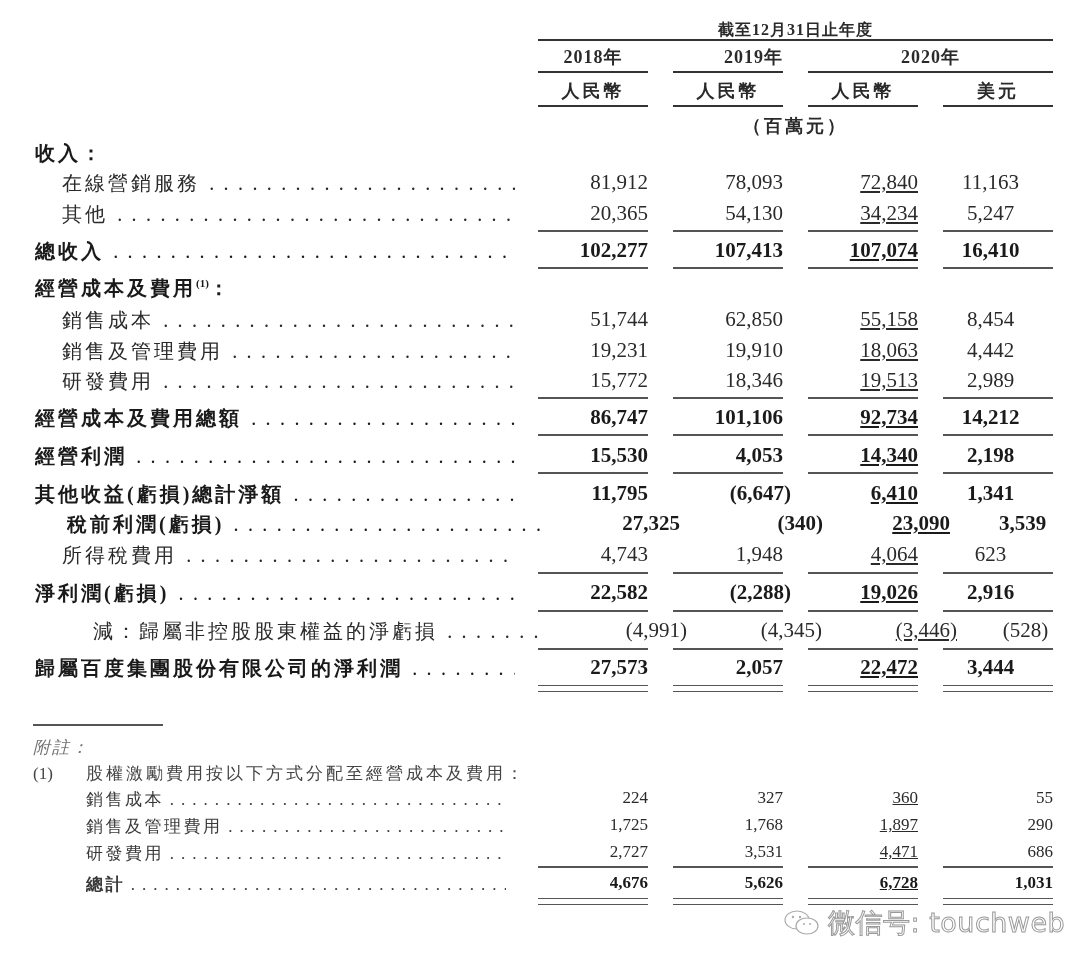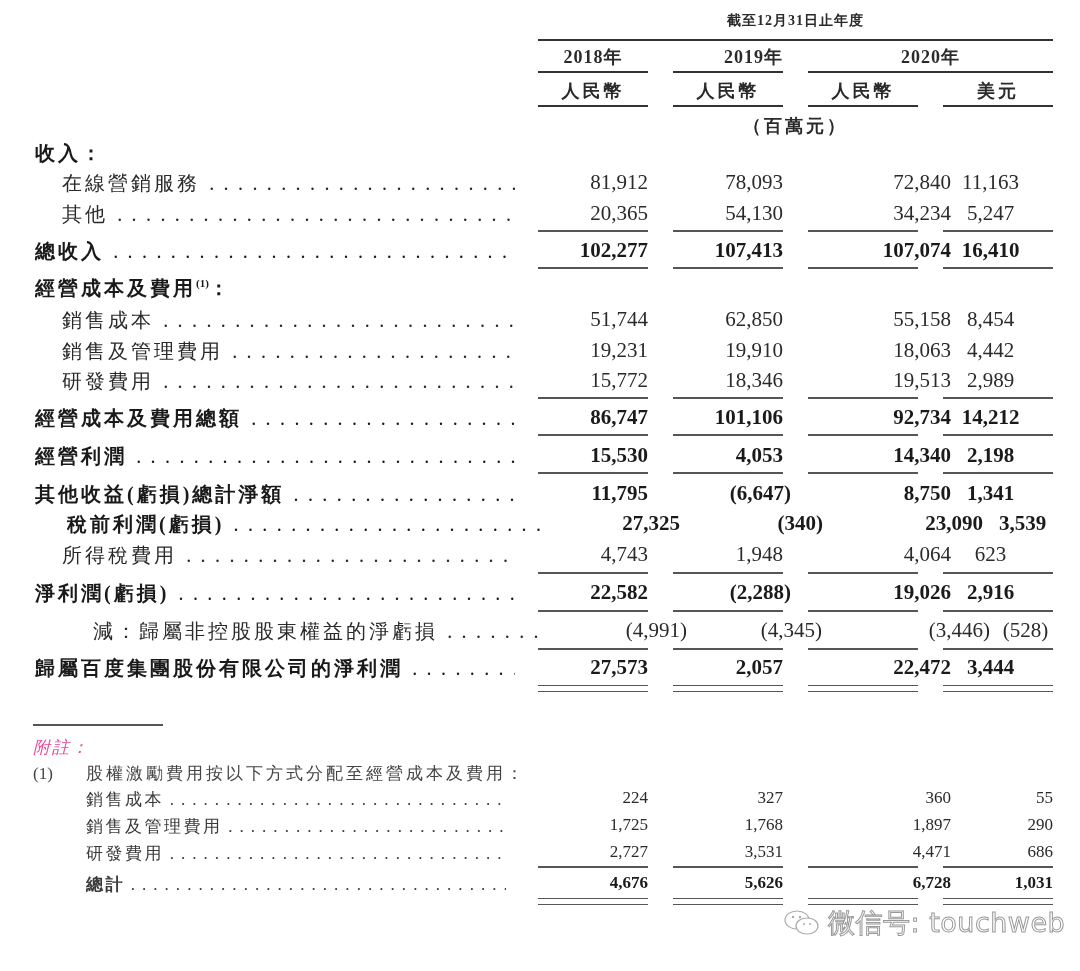--- a/index.html
+++ b/index.html
@@ -1,38 +1,38 @@
 <!DOCTYPE html>
 <html><head>
 <meta charset="utf-8">
 <style>
   html, body { margin:0; padding:0; background:#ffffff; }
   body { width:1080px; height:971px; position:relative; overflow:hidden;
          font-family:"Liberation Serif","DejaVu Serif",serif; color:#2a2a2a; }
   .abs { position:absolute; }
-  .hdr-title { left:538px; width:515px; top:12px; text-align:center; font-size:14px; font-weight:bold; letter-spacing:1px; }
+  .hdr-title { left:538px; width:515px; top:20px; text-align:center; font-size:16px; font-weight:bold; letter-spacing:1px; }
   .rule { position:absolute; height:2px; background:#333; }
   .rule.thin { height:1.5px; background:#555; }
   .colhdr { position:absolute; text-align:center; font-size:18px; font-weight:bold; letter-spacing:1px; }
   .unit { left:538px; width:515px; top:114px; text-align:center; font-size:18px; font-weight:bold; letter-spacing:3px; }
 
   .row { position:absolute; left:0; width:1080px; height:30px; }
   .label { position:absolute; left:35px; width:480px; font-size:20px; letter-spacing:3px; white-space:nowrap; overflow:hidden; }
   .label.indent { left:62px; width:453px; }
   .label .txt { background:#fff; padding-right:2px; }
   .label::after { content:" . . . . . . . . . . . . . . . . . . . . . . . . . . . . . . . . . . . . . . . . . . . . . . . . . . . . . . . . . . . . . . . . . . . . . . . . "; letter-spacing:2.2px; font-weight:normal; }
   .label.nodots::after { content:""; }
   .bold { font-weight:bold; color:#1a1a1a; }
   .val { position:absolute; width:125px; text-align:right; font-size:21px; }
-  .v1 { left:523px; } .v2 { left:658px; } .v3 { left:826px; } .v4 { left:928px;text-align:center; }
+  .v1 { left:523px; } .v2 { left:658px; } .v3 { left:793px;text-decoration:underline; } .v4 { left:928px;text-align:center; }
   .val.paren { width:133px; }
   .dbl { position:absolute; height:5px; border-top:1.5px solid #555; border-bottom:1.5px solid #555; }
 
   .note-line { position:absolute; left:33px; width:130px; height:1.5px; background:#555; top:724px; }
-  .note-title { left:33px; top:736px; font-size:17px; font-style:italic; letter-spacing:2px; color:#ec4899; }
+  .note-title { left:33px; top:736px; font-size:17px; font-style:italic; letter-spacing:2px; color:#737373; }
   .note-num { left:33px; top:764px; font-size:17px; color:#444; }
   .note-desc { left:86px; top:762px; font-size:17px; letter-spacing:3px; color:#444; }
   .nrow { position:absolute; left:0; width:1080px; height:26px; }
   .nlabel { position:absolute; left:86px; width:420px; font-size:17px; letter-spacing:2.5px; white-space:nowrap; overflow:hidden; color:#3a3a3a; }
   .nlabel .txt { background:#fff; }
   .nlabel::after { content:" . . . . . . . . . . . . . . . . . . . . . . . . . . . . . . . . . . . . . . . . . . . . . . . . . . . . . . . . . . "; letter-spacing:1.4px; font-weight:normal; }
   .nval { position:absolute; width:125px; text-align:right; font-size:17px; }
 
   .watermark { left:782px; top:905px; font-family:"DejaVu Sans",sans-serif; font-size:27px; color:#fff;
                -webkit-text-stroke:1px #999; letter-spacing:0.5px; display:flex; align-items:center; gap:6px; }
@@ -151,21 +151,21 @@
 </div>
 <div class="rule thin" style="left:538px;width:110px;top:472px;"></div>
 <div class="rule thin" style="left:673px;width:110px;top:472px;"></div>
 <div class="rule thin" style="left:808px;width:110px;top:472px;"></div>
 <div class="rule thin" style="left:943px;width:110px;top:472px;"></div>
 
 <div class="row" style="top:481px;">
   <div class="label bold"><span class="txt">其他收益(虧損)總計淨額</span></div>
   <div class="val v1 bold">11,795</div>
   <div class="val v2 bold paren">(6,647)</div>
-  <div class="val v3 bold">8,750</div>
+  <div class="val v3 bold">6,410</div>
   <div class="val v4 bold">1,341</div>
 </div>
 
 <div class="row" style="top:511px;margin-left:32px;">
   <div class="label bold"><span class="txt">稅前利潤(虧損)</span></div>
   <div class="val v1 bold">27,325</div>
   <div class="val v2 bold paren">(340)</div>
   <div class="val v3 bold">23,090</div>
   <div class="val v4 bold">3,539</div>
 </div>

